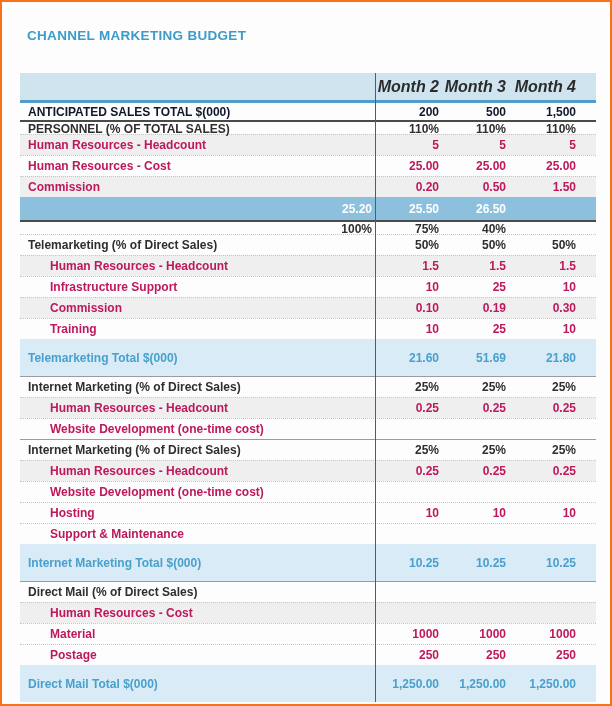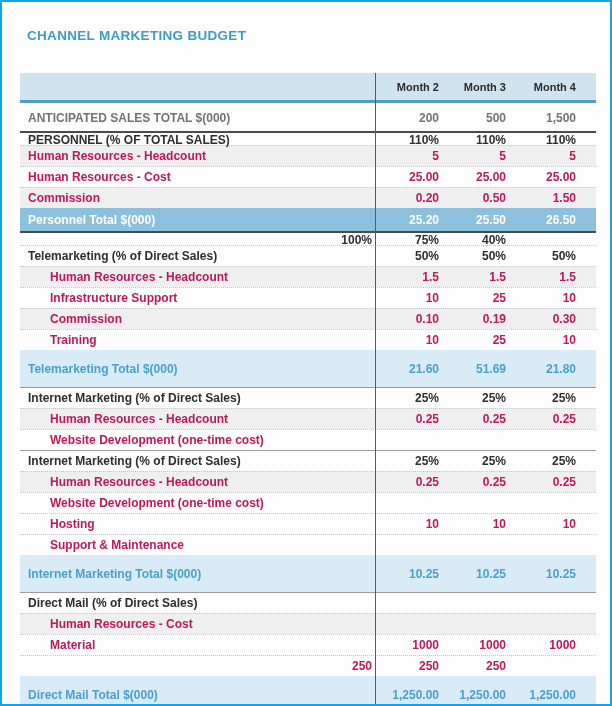--- a/index.html
+++ b/index.html
@@ -4,21 +4,21 @@
 <style>
   * { margin:0; padding:0; box-sizing:border-box; }
   html,body { width:612px; height:706px; }
   body {
     font-family: "Liberation Sans", sans-serif;
     background:#ffffff;
   }
   .page {
     width:612px; height:706px;
     background:#fdfdfd;
-    border:2px solid #0ea5e9;
+    border:2px solid #f97316;
     position:relative;
     overflow:hidden;
   }
   .title {
     margin:26px 0 0 25px;
     font-size:13.5px;
     font-weight:bold;
     letter-spacing:0.3px;
     color:#3d9bc8;
   }
@@ -38,23 +38,24 @@
     display:grid;
     grid-template-columns:355px 67px 67px 70px 17px;
     height:30px;
     align-items:center;
     background:#d0e4f0;
     border-bottom:3px solid #4e9ec7;
   }
   .header-row .val {
     text-align:right;
     padding-right:3px;
-    font-size:11px;
+    font-size:16px;
     font-weight:bold;
     color:#2b2b2b;
+    font-style:italic;
   }
   .row {
     display:grid;
     grid-template-columns:355px 67px 67px 70px 17px;
     height:21px;
     align-items:center;
     font-size:12px;
     font-weight:bold;
     color:#be185d;
   }
@@ -62,21 +63,21 @@
   .row .val { text-align:right; padding-right:3px; }
 
   
   .div-dotted { border-top:1px dotted #c6c6c6; }
   .div-none   { border-top:1px solid transparent; }
   .div-dark   { border-top:2px solid #4a4a4a; }
   .div-gray   { border-top:1px solid #9b9b9b; }
 
   
   .stripe { background:#efefef; }
-  .style-sales { color:#737373; height:28px; }
+  .style-sales { color:#0f172a; height:17px; }
   .style-section { height:14px; color:#2e2e2e; }
   .style-subsection { color:#2e2e2e; }
   .style-subitem .lbl { padding-left:30px; }
   .style-total-solid {
     height:23px;
     background:#8dc0dd;
     color:#ffffff;
   }
   .style-total-light {
     height:37px;
@@ -131,21 +132,20 @@
     <div></div>
   </div>
         <div class="row style-item div-dotted stripe">
     <div class="lbl">Commission</div>
     <div class="val">0.20</div>
     <div class="val">0.50</div>
     <div class="val">1.50</div>
     <div></div>
   </div>
         <div class="row style-total-solid div-none">
-    <div class="lbl">Personnel Total $(000)</div>
     <div class="val">25.20</div>
     <div class="val">25.50</div>
     <div class="val">26.50</div>
     <div></div>
   </div>
         <div class="row style-section div-dark">
     <div class="val">100%</div>
     <div class="val">75%</div>
     <div class="val">40%</div>
     <div></div>
@@ -270,20 +270,21 @@
     <div></div>
   </div>
         <div class="row style-subitem div-dotted">
     <div class="lbl">Material</div>
     <div class="val">1000</div>
     <div class="val">1000</div>
     <div class="val">1000</div>
     <div></div>
   </div>
         <div class="row style-subitem div-dotted">
+    <div class="lbl">Postage</div>
     <div class="val">250</div>
     <div class="val">250</div>
     <div class="val">250</div>
     <div></div>
   </div>
         <div class="row style-total-light div-none">
     <div class="lbl">Direct Mail Total $(000)</div>
     <div class="val">1,250.00</div>
     <div class="val">1,250.00</div>
     <div class="val">1,250.00</div>

